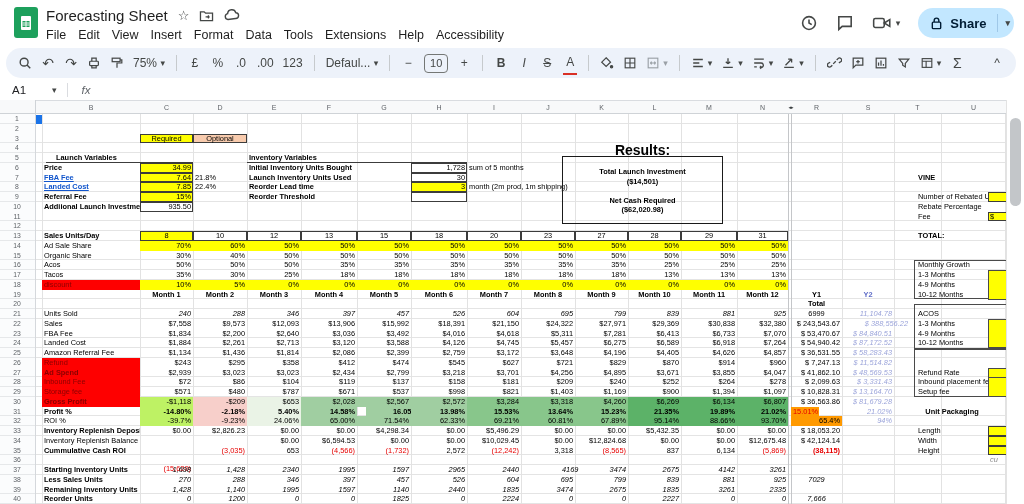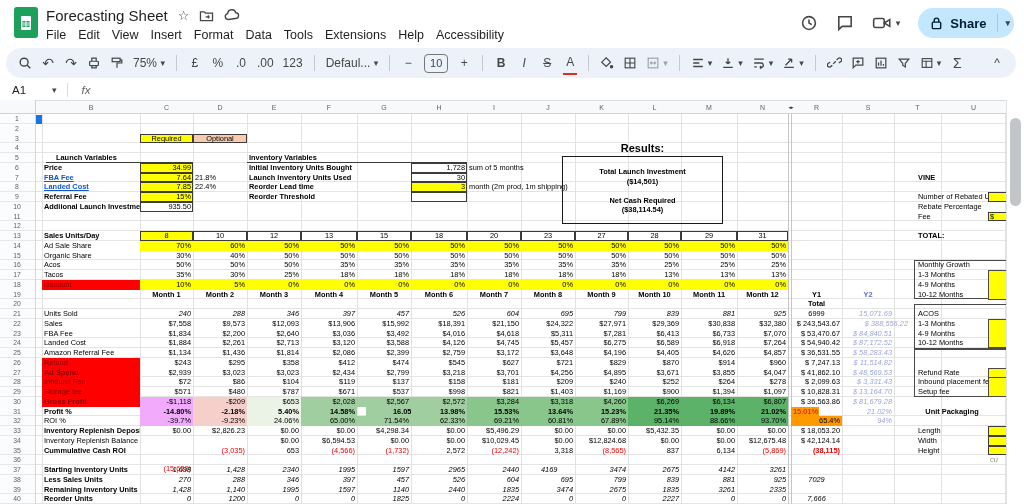--- a/index.html
+++ b/index.html
@@ -52,32 +52,32 @@
     background-image:repeating-linear-gradient(to bottom,transparent 0px,transparent 8.95px,#e4e4e4 8.95px,#e4e4e4 9.75px);z-index:0;}
   .vline{position:absolute;top:0;width:1px;height:404px;background:#e2e2e2;z-index:1;}
   .vline.dark{background:#c4c6c9;}
   
   .cell{position:absolute;height:9.75px;line-height:9.9px;font-size:7.4px;color:#000;padding:0 2px;
     box-sizing:border-box;white-space:nowrap;z-index:3;}
   .clip{overflow:hidden;}
   .r{text-align:right;}.c{text-align:center;}.b{font-weight:bold;}.i{font-style:italic;}
   .y{background:#ffff00;}.pe{background:#f8cbad;}.or{background:#ff9900;}
   .rd{background:#fe0000;color:#8b0000;}
-  .c1{background:#f0abfc;}.c2{background:#f7cfca;}.c3{background:#eaf3e6;}
+  .c1{background:#bef264;}.c2{background:#f7cfca;}.c3{background:#eaf3e6;}
   .c4{background:#a0cea1;}.c5{background:#88c68b;}.c6{background:#5cb268;}
   .neg{color:#e60000;}.lnk{color:#1155cc;text-decoration:underline;}
   .y2{color:#9ba4da;font-style:italic;}.y2h{color:#5e6cc7;font-weight:bold;}
   .g{color:#8a8a8a;}
   .bx{box-shadow:inset 0 0 0 1px #3c3c3c;z-index:4;}
   .bb{border-bottom:1px solid #3c3c3c;}
   
   .obox{position:absolute;border:1px solid #4a4a4a;box-sizing:border-box;z-index:2;pointer-events:none;}
   .ybox{position:absolute;background:#ffff00;border:1px solid #4a4a4a;box-sizing:border-box;z-index:2;}
   #results-title{position:absolute;left:562px;top:42px;width:161px;text-align:center;
-    font-size:11px;font-weight:bold;z-index:4;}
+    font-size:14px;font-weight:bold;z-index:4;}
   #results-box{position:absolute;left:562px;top:56px;width:161px;height:68px;border:1.5px solid #1a1a1a;
     box-sizing:border-box;z-index:4;text-align:center;font-size:7.4px;font-weight:bold;}
   #results-box .l1{margin-top:10px;}
   #results-box .l2{margin-top:9px;}
   #results-box div{line-height:9.75px;}
   #selection{position:absolute;left:36px;top:14.5px;width:5.5px;height:9px;background:#1a73e8;z-index:6;}
   
   #vscroll{position:absolute;left:1006px;top:0;width:18px;height:404px;background:#fff;
     border-left:1px solid #e3e3e3;box-sizing:border-box;z-index:8;}
   #vthumb{position:absolute;left:3px;top:18px;width:11px;height:88px;background:#c3c6c9;border-radius:6px;}
@@ -497,21 +497,21 @@
       <div class="cell r i" style="left: 301px; width: 56px; top: 209px;">397</div>
       <div class="cell r i" style="left: 357px; width: 54px; top: 209px;">457</div>
       <div class="cell r i" style="left: 411px; width: 56px; top: 209px;">526</div>
       <div class="cell r i" style="left: 467px; width: 54px; top: 209px;">604</div>
       <div class="cell r i" style="left: 521px; width: 54px; top: 209px;">695</div>
       <div class="cell r i" style="left: 575px; width: 53px; top: 209px;">799</div>
       <div class="cell r i" style="left: 628px; width: 53px; top: 209px;">839</div>
       <div class="cell r i" style="left: 681px; width: 56px; top: 209px;">881</div>
       <div class="cell r i" style="left: 737px; width: 51px; top: 209px;">925</div>
       <div class="cell c" style="left: 791px; width: 51px; top: 209px;">6999</div>
-      <div class="cell r y2" style="left: 842px; width: 52px; top: 209px;">15,071.69</div>
+      <div class="cell r y2" style="left: 842px; width: 52px; top: 209px;">11,104.78</div>
       <div class="cell clip" style="left: 42px; width: 98px; top: 218.75px;">Sales</div>
       <div class="cell r" style="left: 140px; width: 53px; top: 218.75px;">$7,558</div>
       <div class="cell r" style="left: 193px; width: 54px; top: 218.75px;">$9,573</div>
       <div class="cell r" style="left: 247px; width: 54px; top: 218.75px;">$12,093</div>
       <div class="cell r" style="left: 301px; width: 56px; top: 218.75px;">$13,906</div>
       <div class="cell r" style="left: 357px; width: 54px; top: 218.75px;">$15,992</div>
       <div class="cell r" style="left: 411px; width: 56px; top: 218.75px;">$18,391</div>
       <div class="cell r" style="left: 467px; width: 54px; top: 218.75px;">$21,150</div>
       <div class="cell r" style="left: 521px; width: 54px; top: 218.75px;">$24,322</div>
       <div class="cell r" style="left: 575px; width: 53px; top: 218.75px;">$27,971</div>
@@ -711,21 +711,21 @@
       <div class="cell r neg" style="left: 737px; width: 51px; top: 345.5px;">(5,869)</div>
       <div class="cell r neg b" style="left: 791px; width: 51px; top: 345.5px;">(38,115)</div>
       <div class="cell b clip" style="left: 42px; width: 98px; top: 365px;">Starting Inventory Units</div>
       <div class="cell r i" style="left: 140px; width: 53px; top: 365px;">1,698</div>
       <div class="cell r i" style="left: 193px; width: 54px; top: 365px;">1,428</div>
       <div class="cell r i" style="left: 247px; width: 54px; top: 365px;">2340</div>
       <div class="cell r i" style="left: 301px; width: 56px; top: 365px;">1995</div>
       <div class="cell r i" style="left: 357px; width: 54px; top: 365px;">1597</div>
       <div class="cell r i" style="left: 411px; width: 56px; top: 365px;">2965</div>
       <div class="cell r i" style="left: 467px; width: 54px; top: 365px;">2440</div>
-      <div class="cell r i" style="left: 500px; width: 54px; top: 365px; padding-left: 41px;">4169</div>
+      <div class="cell r i" style="left: 521px; width: 54px; top: 365px; padding-left: 41px;">4169</div>
       <div class="cell r i" style="left: 575px; width: 53px; top: 365px;">3474</div>
       <div class="cell r i" style="left: 628px; width: 53px; top: 365px;">2675</div>
       <div class="cell r i" style="left: 681px; width: 56px; top: 365px;">4142</div>
       <div class="cell r i" style="left: 737px; width: 51px; top: 365px;">3261</div>
       <div class="cell b clip" style="left: 42px; width: 98px; top: 374.75px;">Less Sales Units</div>
       <div class="cell r i" style="left: 140px; width: 53px; top: 374.75px;">270</div>
       <div class="cell r i" style="left: 193px; width: 54px; top: 374.75px;">288</div>
       <div class="cell r i" style="left: 247px; width: 54px; top: 374.75px;">346</div>
       <div class="cell r i" style="left: 301px; width: 56px; top: 374.75px;">397</div>
       <div class="cell r i" style="left: 357px; width: 54px; top: 374.75px;">457</div>
@@ -791,21 +791,21 @@
       <div class="cell clip" style="left: 916px; width: 72px; top: 345.5px;">Height</div>
       <div class="cell y bx" style="left: 988px; width: 28px; top: 345.5px;"></div>
       <div class="cell g i" style="left: 988px; width: 28px; top: 355.25px;">cu</div>
     </div>
 
   <div id="results-title">Results:</div>
   <div id="results-box">
     <div class="l1">Total Launch Investment</div>
     <div>($14,501)</div>
     <div class="l2">Net Cash Required</div>
-    <div>($38,114.54)</div>
+    <div>($62,020.98)</div>
   </div>
 
   <div class="obox" style="left:914px;top:160.25px;width:108px;height:39px"></div>
   <div class="ybox" style="left:988px;top:170px;width:28px;height:29.5px"></div>
   <div class="obox" style="left:914px;top:203.5px;width:108px;height:45px"></div>
   <div class="ybox" style="left:988px;top:218.75px;width:28px;height:29.5px"></div>
   <div class="obox" style="left:914px;top:248.5px;width:108px;height:48.5px"></div>
   <div class="ybox" style="left:988px;top:267.5px;width:28px;height:10px"></div>
   <div class="ybox" style="left:988px;top:277.25px;width:28px;height:19.5px"></div>
 

